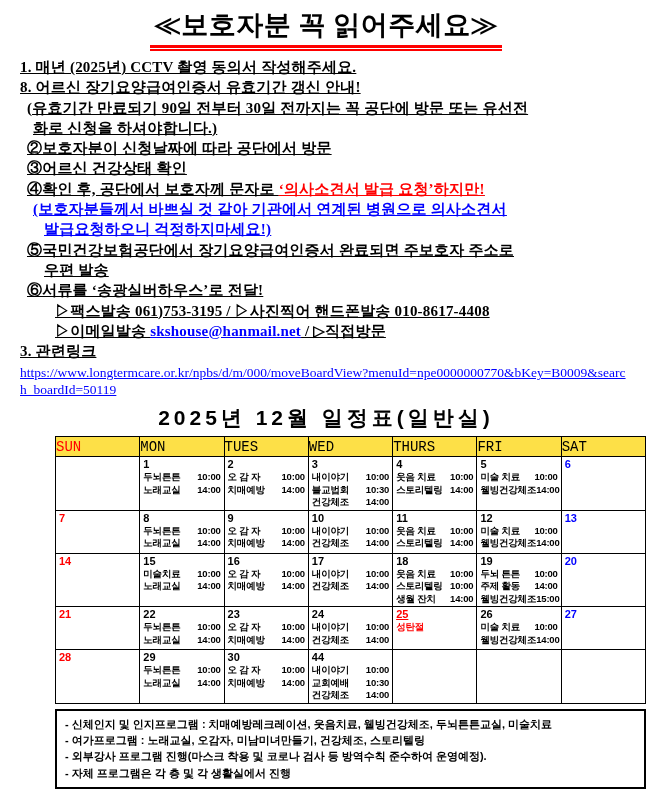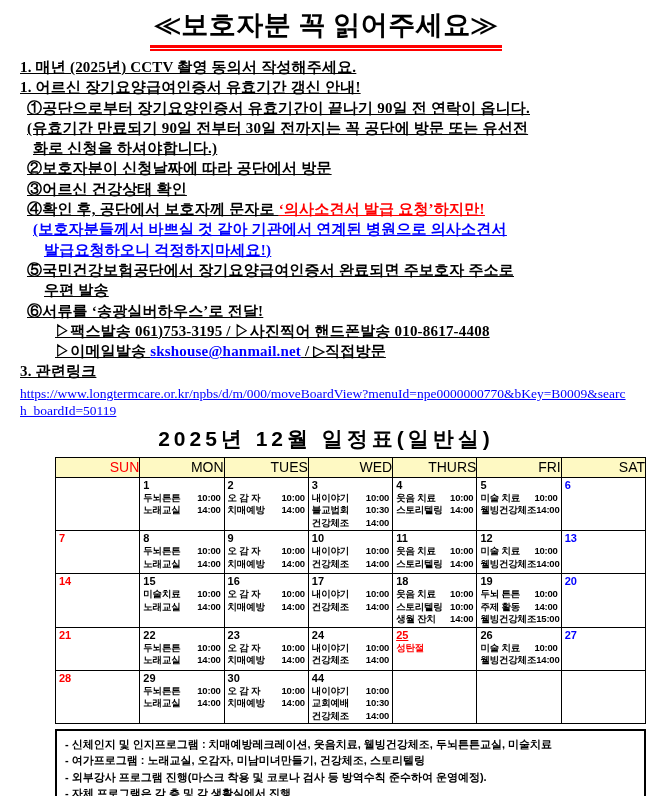--- a/index.html
+++ b/index.html
@@ -56,21 +56,21 @@
     font-size: 21px; font-weight: bold; letter-spacing: 4px; color: #000;
   }
   table.cal {
     margin: 4px 0 0 55px; width: 591px;
     border-collapse: collapse; table-layout: fixed;
     font-family: "Liberation Sans", sans-serif;
   }
   table.cal th, table.cal td { border: 1px solid #000; }
   table.cal th {
     font-size: 14px; font-weight: normal; height: 20px;
-    text-align: right; color: #000; background: #fef9c3;
+    text-align: left; color: #000; background: #fde047; font-family: Liberation Mono, monospace;
   }
   table.cal th.sun { color: #ff0000; }
   table.cal td { vertical-align: top; padding: 1px 3px 1px 3px; background: #fff; }
   tr.w0 td { height: 50px; } tr.w1 td { height: 43px; }
   tr.w2 td { height: 50px; } tr.w3 td { height: 43px; }
   tr.w4 td { height: 53px; }
   .day-num { font-size: 11px; font-weight: bold; line-height: 13px; color: #000; }
   .day-sun { color: #ff0000; } .day-sat { color: #0000ff; }
   .entry {
     display: flex; justify-content: space-between;
@@ -95,22 +95,21 @@
 <body>
 
 <div class="page">
 
   <div class="title-wrap">
     <h1 class="notice-title">≪보호자분 꼭 읽어주세요≫</h1>
   </div>
 
   <div class="doc-body">
       <div class="doc-line ind0"><span class="seg-normal">1. 매년 (2025년) CCTV 촬영 동의서 작성해주세요.</span></div>
-      <div class="doc-line ind0"><span class="seg-normal">1. 어르신 장기요양급여인증서 유효기간 갱신 안내!</span></div>
-      <div class="doc-line ind1"><span class="seg-normal">①공단으로부터 장기요양인증서 유효기간이 끝나기 90일 전 연락이 옵니다.</span></div>
+      <div class="doc-line ind0"><span class="seg-normal">8. 어르신 장기요양급여인증서 유효기간 갱신 안내!</span></div>
       <div class="doc-line ind1"><span class="seg-normal">(유효기간 만료되기 90일 전부터 30일 전까지는 꼭 공단에 방문 또는 유선전</span></div>
       <div class="doc-line ind2"><span class="seg-normal">화로 신청을 하셔야합니다.)</span></div>
       <div class="doc-line ind1"><span class="seg-normal">②보호자분이 신청날짜에 따라 공단에서 방문</span></div>
       <div class="doc-line ind1"><span class="seg-normal">③어르신 건강상태 확인</span></div>
       <div class="doc-line ind1"><span class="seg-normal">④확인 후, 공단에서 보호자께 문자로 </span><span class="seg-red-u">‘의사소견서 발급 요청’하지만!</span></div>
       <div class="doc-line ind2"><span class="seg-blue-u">(보호자분들께서 바쁘실 것 같아 기관에서 연계된 병원으로 의사소견서</span></div>
       <div class="doc-line ind3"><span class="seg-blue-u">발급요청하오니 걱정하지마세요!)</span></div>
       <div class="doc-line ind1"><span class="seg-normal">⑤국민건강보험공단에서 장기요양급여인증서 완료되면 주보호자 주소로</span></div>
       <div class="doc-line ind3"><span class="seg-normal">우편 발송</span></div>
       <div class="doc-line ind1"><span class="seg-normal">⑥서류를 ‘송광실버하우스’로 전달!</span></div>

